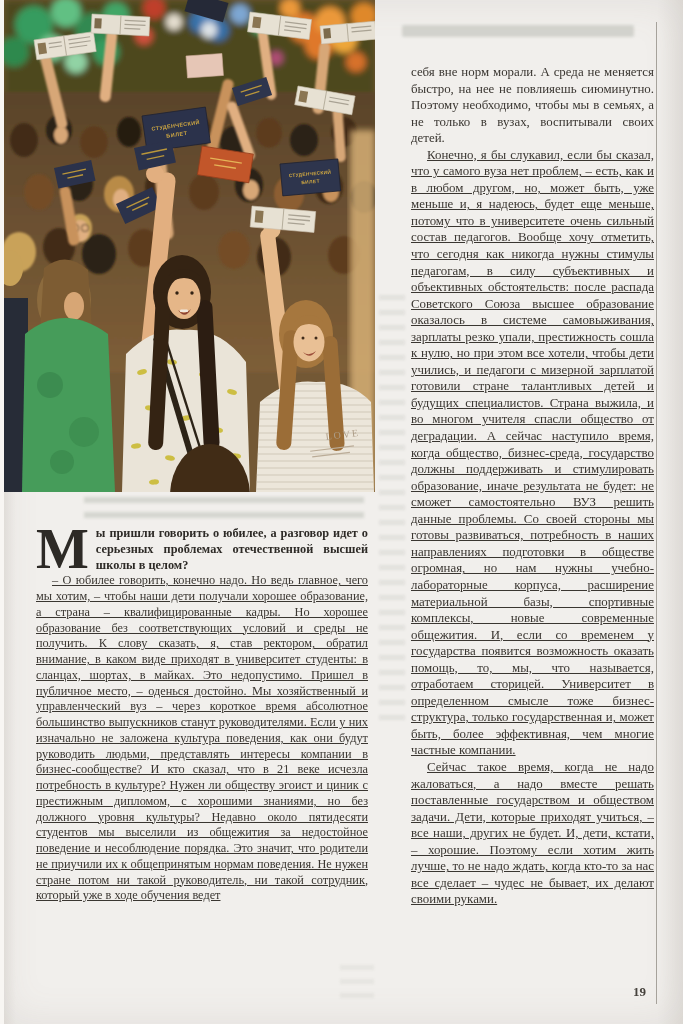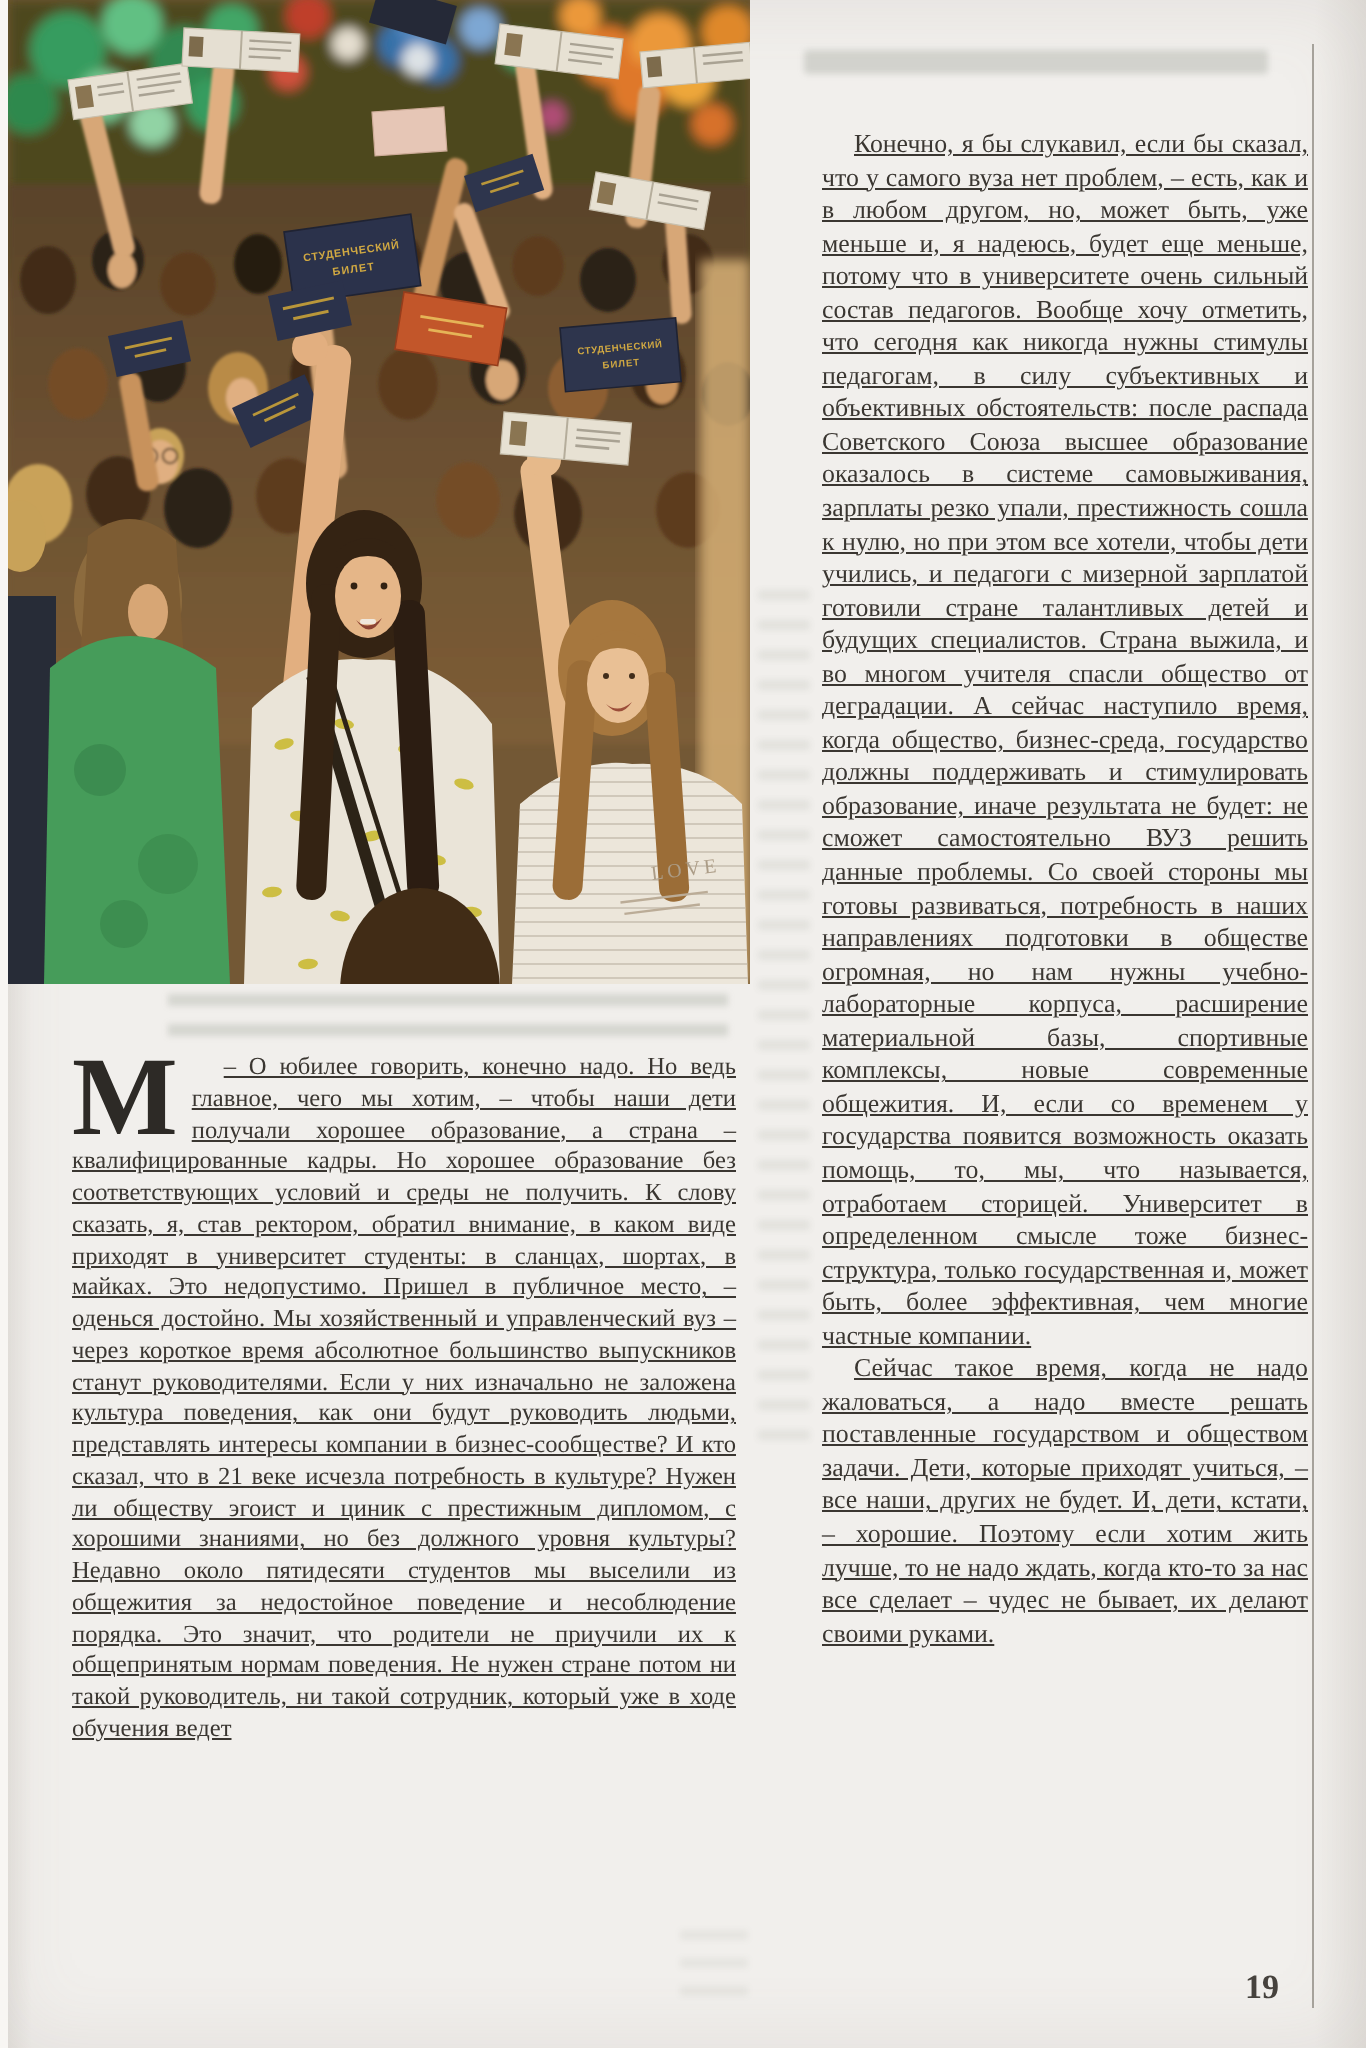--- a/index.html
+++ b/index.html
@@ -33,21 +33,21 @@
   .lead { font-weight:bold; color:#2d2a26; }
   .dropcap {
     float:left; font-weight:bold; color:#2d2a26;
     font-size:56px; line-height:45px; padding:1px 7px 0 0;
   }
   .indent { text-indent:16px;text-decoration:underline; }
 
   .rule-v { position:absolute; left:656px; top:22px; width:1.3px; height:982px; background:#a6a29b; }
   .page-num {
     position:absolute; left:616px; top:984px; width:30px;
-    font-size:17px; color:#46423d; text-align:center;
+    font-size:13px; color:#46423d; text-align:right;
     font-family:"Liberation Serif",serif;
     font-weight:bold;
   }
 
   
   .bleed { position:absolute; filter:blur(1.6px); pointer-events:none; }
   .bleed-topright { left:402px; top:25px; width:232px; height:12px;
     background:rgba(105,115,98,.22); border-radius:2px; }
   .bleed-underphoto { left:84px; top:497px; width:280px; height:25px;
     background:repeating-linear-gradient(to bottom, rgba(105,115,98,.20) 0 6px, rgba(0,0,0,0) 6px 15px); }
@@ -338,26 +338,27 @@
       <rect x="0" y="0" width="371" height="492" fill="#c08a30" opacity="0.06"></rect>
     </svg>
   </div>
 
   <div class="bleed bleed-topright"></div>
   <div class="bleed bleed-underphoto"></div>
   <div class="bleed bleed-gutter"></div>
   <div class="bleed bleed-gutter2"></div>
 
   <div class="col col-right">
+    <p>себя вне норм морали. А среда не меняется быстро, на нее не повлияешь сиюминутно. Поэтому необходимо, чтобы мы в семьях, а не только в вузах, воспитывали своих детей.</p>
     <p class="indent">Конечно, я бы слукавил, если бы сказал, что у самого вуза нет проблем, – есть, как и в любом другом, но, может быть, уже меньше и, я надеюсь, будет еще меньше, потому что в университете очень сильный состав педагогов. Вообще хочу отметить, что сегодня как никогда нужны стимулы педагогам, в силу субъективных и объективных обстоятельств: после распада Советского Союза высшее образование оказалось в системе самовыживания, зарплаты резко упали, престижность сошла к нулю, но при этом все хотели, чтобы дети учились, и педагоги с мизерной зарплатой готовили стране талантливых детей и будущих специалистов. Страна выжила, и во многом учителя спасли общество от деградации. А сейчас наступило время, когда общество, бизнес-среда, государство должны поддерживать и стимулировать образование, иначе результата не будет:  не сможет самостоятельно ВУЗ решить данные проблемы. Со своей стороны мы готовы развиваться, потребность в наших направлениях подготовки в обществе огромная, но нам нужны учебно-лабораторные корпуса, расширение материальной базы, спортивные комплексы, новые современные общежития. И, если со временем у государства появится возможность оказать помощь, то, мы, что называется, отработаем сторицей. Университет в определенном смысле тоже бизнес-структура, только государственная и, может быть, более эффективная, чем многие частные компании.</p>
     <p class="indent">Сейчас такое время, когда не надо жаловаться, а надо вместе решать поставленные государством и обществом задачи. Дети, которые приходят учиться, – все наши, других не будет. И, дети, кстати, – хорошие. Поэтому если хотим жить лучше, то не надо ждать, когда кто-то за нас все сделает – чудес не бывает, их делают своими руками.</p>
   </div>
 
   <div class="col col-left">
     <p class="lead">
-      <span class="dropcap">М</span>
+      <span class="dropcap">М</span><span>ы пришли говорить о юбилее, а разговор идет о серьезных проблемах отечественной высшей школы в целом?</span>
     </p>
     <p class="indent">– О юбилее говорить, конечно надо. Но ведь главное, чего мы хотим, – чтобы наши дети получали хорошее образование, а страна – квалифицированные кадры. Но хорошее образование без соответствующих условий и среды не получить. К слову сказать, я, став ректором, обратил внимание, в каком виде приходят в университет студенты: в сланцах, шортах, в майках. Это недопустимо. Пришел в публичное место, – оденься достойно. Мы хозяйственный и управленческий вуз – через короткое время абсолютное большинство выпускников станут руководителями. Если у них изначально не заложена культура поведения, как они будут руководить людьми, представлять интересы компании в бизнес-сообществе? И кто сказал, что в 21 веке исчезла потребность в культуре? Нужен ли обществу эгоист и циник с престижным дипломом, с хорошими знаниями, но без должного уровня культуры? Недавно около пятидесяти студентов мы выселили из общежития за недостойное поведение и несоблюдение порядка. Это значит, что родители не приучили их к общепринятым нормам поведения. Не нужен стране потом ни такой руководитель, ни такой сотрудник, который уже в ходе обучения ведет</p>
   </div>
 
   <div class="rule-v"></div>
   <div class="page-num">19</div>
 </div>
 
 </body></html>

